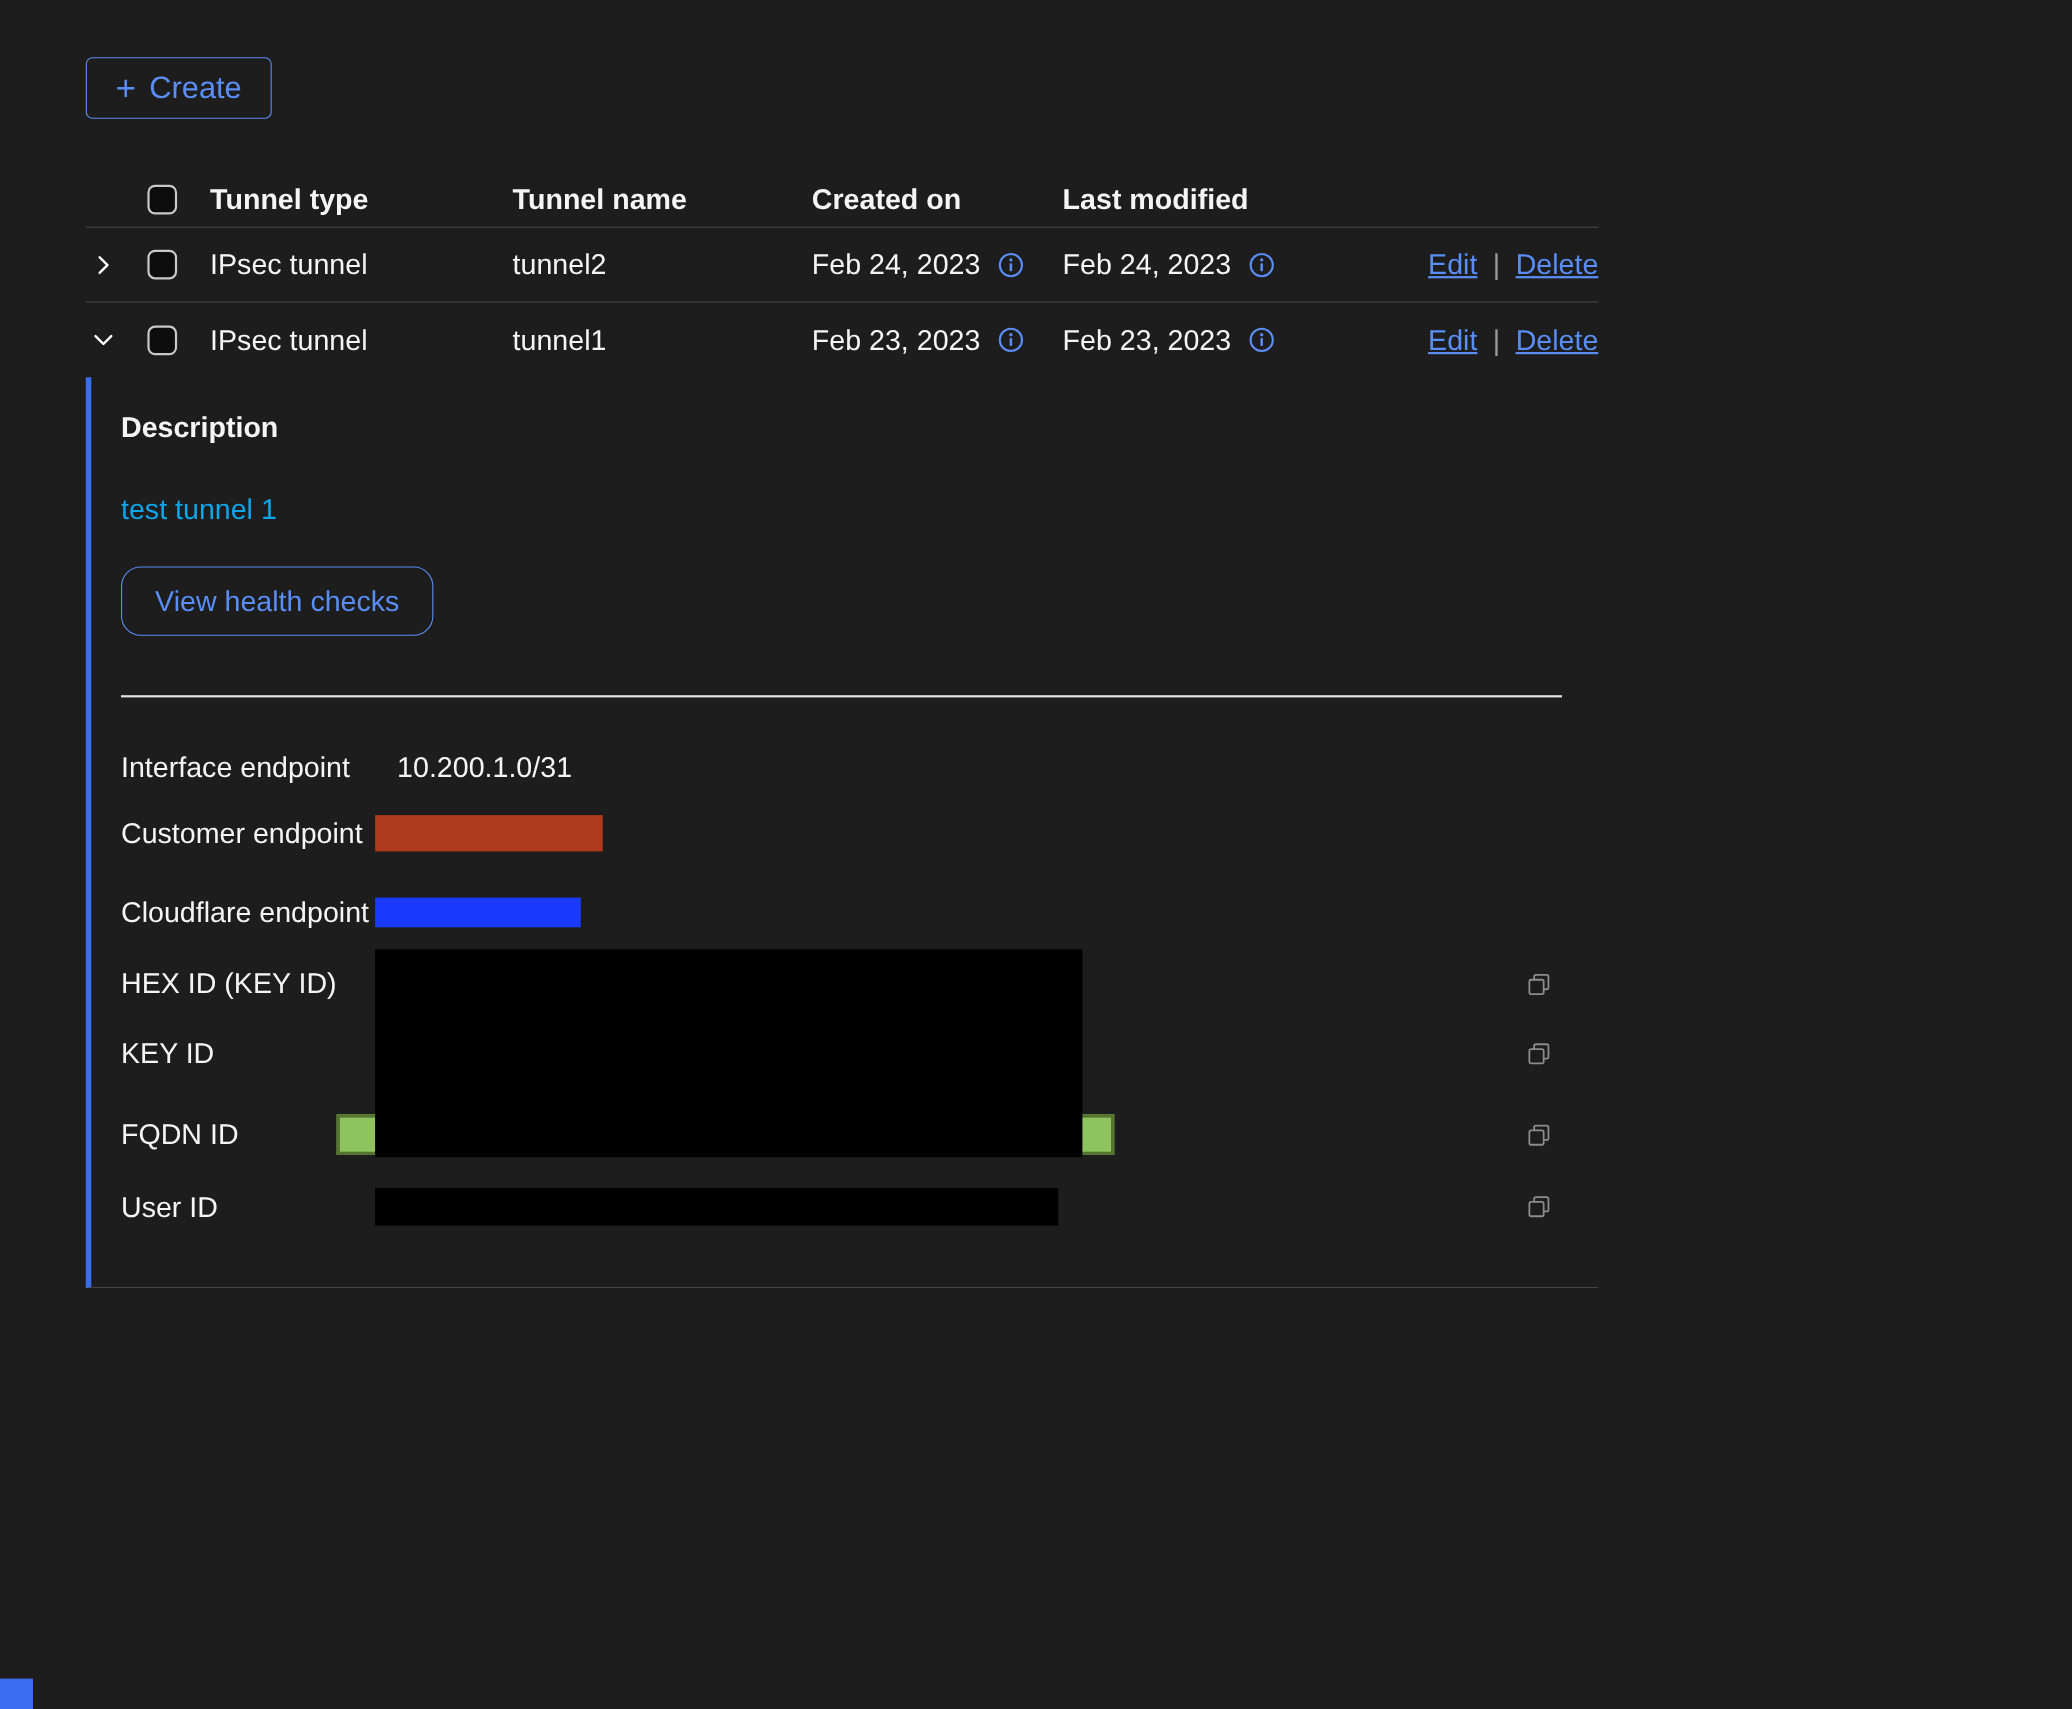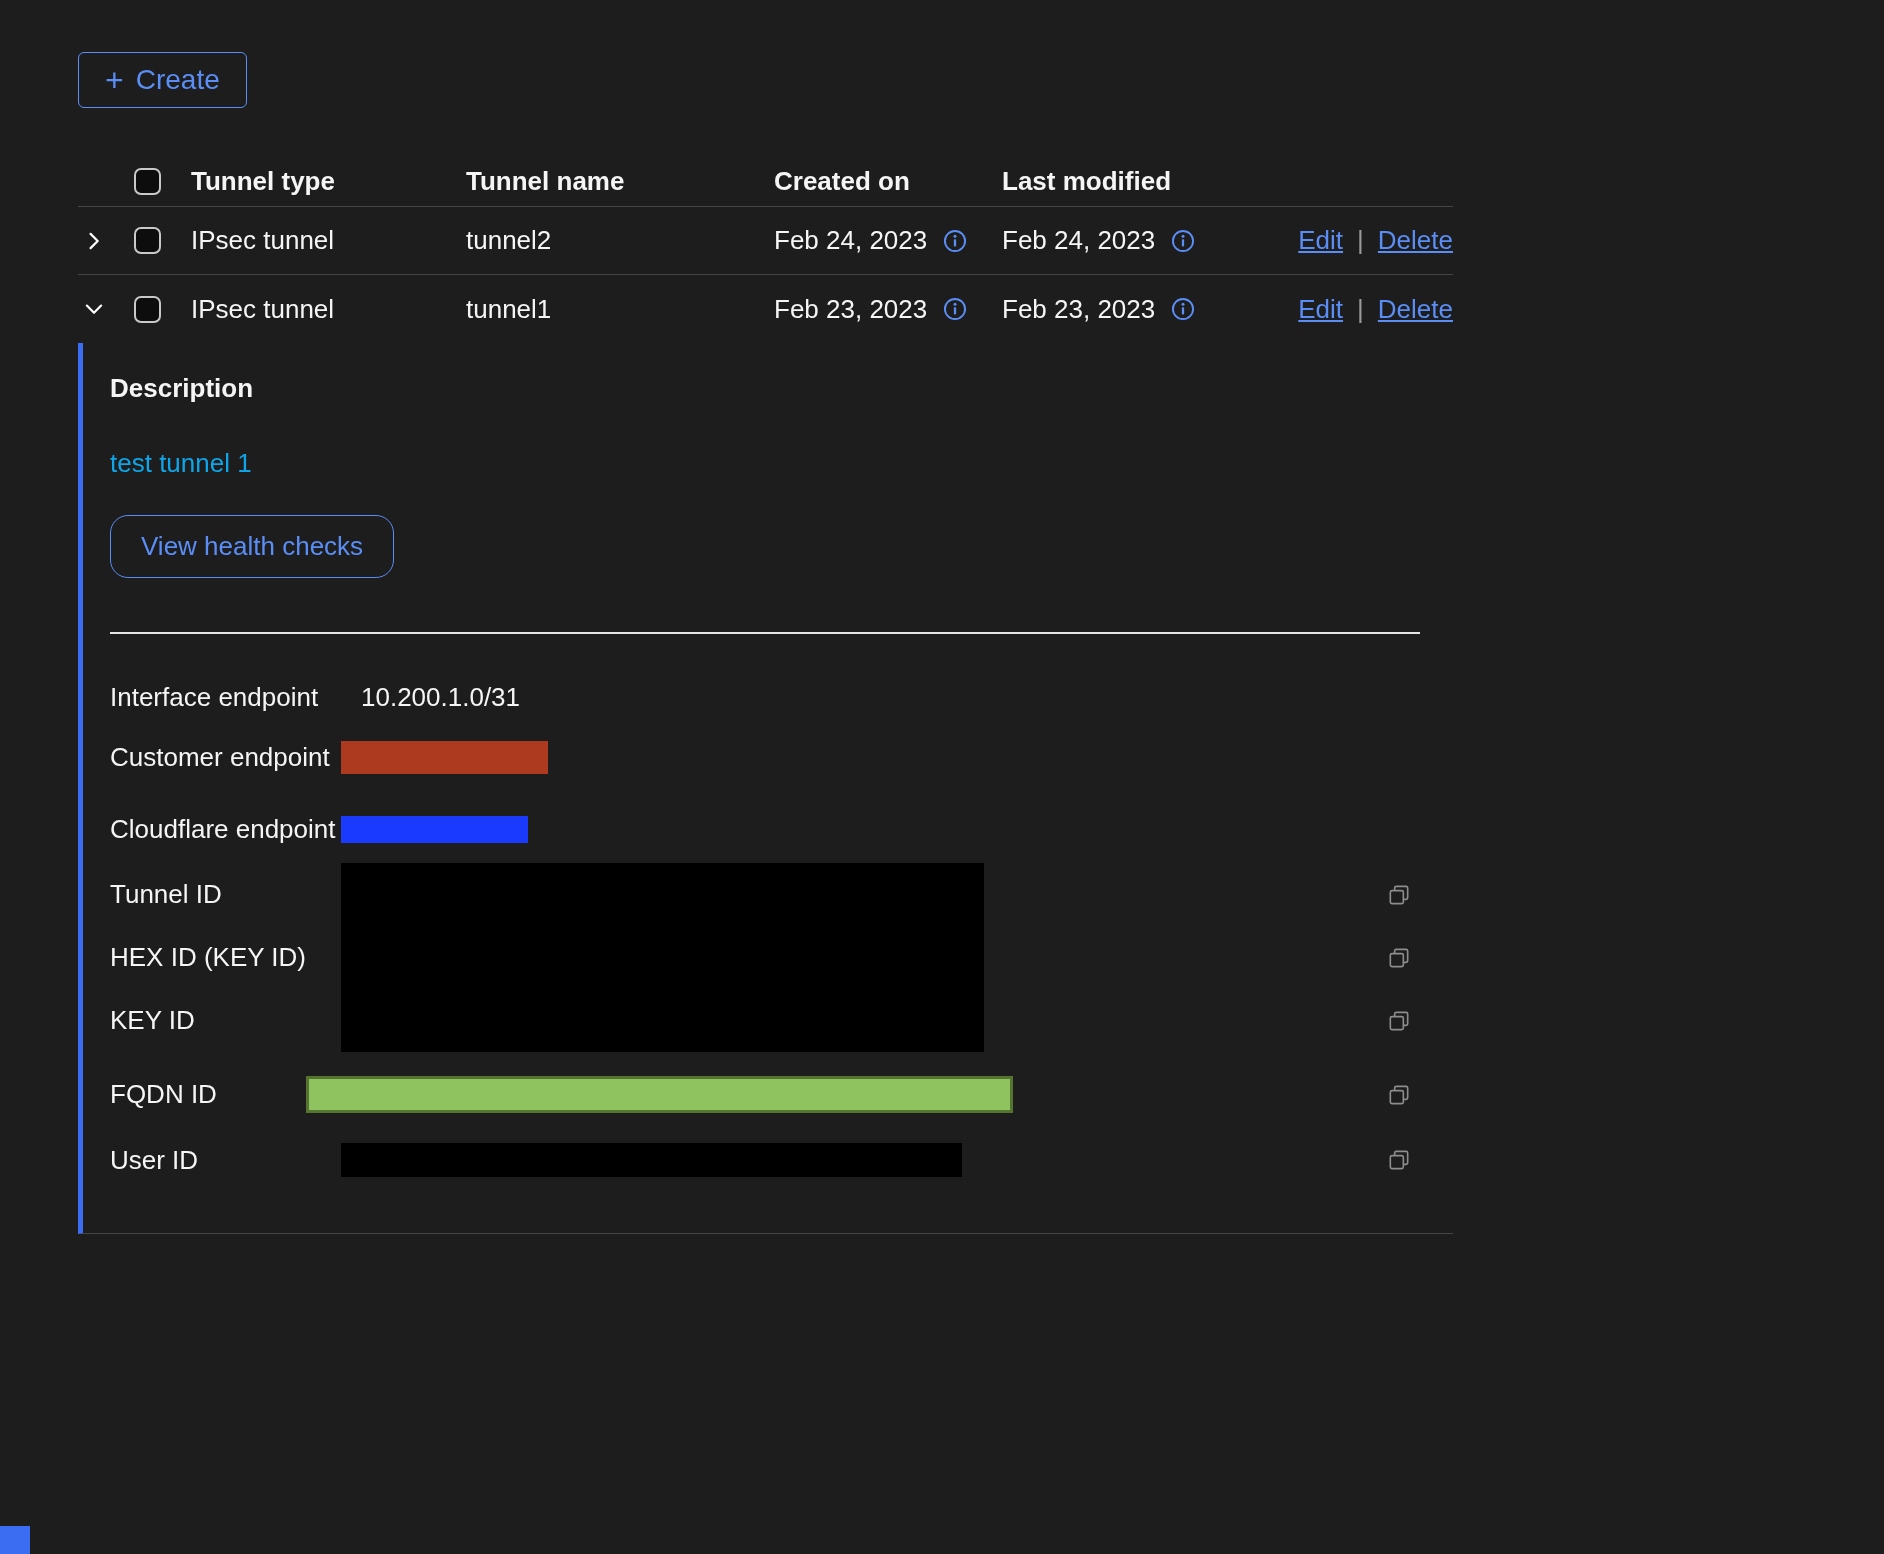--- a/index.html
+++ b/index.html
@@ -28,21 +28,21 @@
   
   .table { width: 1375px; }
   .thead, .trow { display: flex; align-items: center; }
   .thead { height: 50px; border-bottom: 1px solid #454545; font-weight: 700; }
   .trow { height: 68px; border-bottom: 1px solid #454545; }
   .trow.expanded { border-bottom: none; }
   .chevron-cell { width: 56px; display: flex; align-items: center; }
   .checkbox-cell { width: 57px; display: flex; align-items: center; }
   .type-cell { width: 275px; }
   .name-cell { width: 272px; }
-  .created-cell { width: 228px; display: flex; align-items: center; gap: 16px; margin-left: 36px; }
+  .created-cell { width: 228px; display: flex; align-items: center; gap: 16px; }
   .modified-cell { flex: 1; display: flex; align-items: center; gap: 16px; }
   .actions-cell { display: flex; align-items: center; gap: 14px; margin-left: auto; }
 
   .checkbox {
     width: 27px; height: 27px; display: inline-block;
     border: 2px solid #c9c9c9; border-radius: 7px;
     background: #0d0d0d; cursor: pointer;
   }
   .chev-btn {
     background: none; border: none; padding: 0;
@@ -231,29 +231,20 @@
           <div class="red-box"></div>
         </div>
 
         <div class="detail-row cf-row">
           <div class="detail-label">Cloudflare endpoint</div>
           <div class="blue-box"></div>
         </div>
 
         <div class="id-group">
           <div class="black-overlay"></div>
-          <div class="id-row">
-            <div class="detail-label">Tunnel ID</div>
-            <button class="copy-btn">
-              <svg width="26" height="26" viewBox="0 0 24 24" fill="none" stroke="currentColor" stroke-width="1.5" stroke-linejoin="round">
-                  <rect x="4" y="8" width="12" height="12" rx="1.5"></rect>
-                  <path d="M8 8V5.5A1.5 1.5 0 0 1 9.5 4h9A1.5 1.5 0 0 1 20 5.5v9a1.5 1.5 0 0 1-1.5 1.5H16"></path>
-                </svg>
-            </button>
-          </div>
           <div class="id-row">
             <div class="detail-label">HEX ID (KEY ID)</div>
             <button class="copy-btn">
               <svg width="26" height="26" viewBox="0 0 24 24" fill="none" stroke="currentColor" stroke-width="1.5" stroke-linejoin="round">
                   <rect x="4" y="8" width="12" height="12" rx="1.5"></rect>
                   <path d="M8 8V5.5A1.5 1.5 0 0 1 9.5 4h9A1.5 1.5 0 0 1 20 5.5v9a1.5 1.5 0 0 1-1.5 1.5H16"></path>
                 </svg>
             </button>
           </div>
           <div class="id-row">

